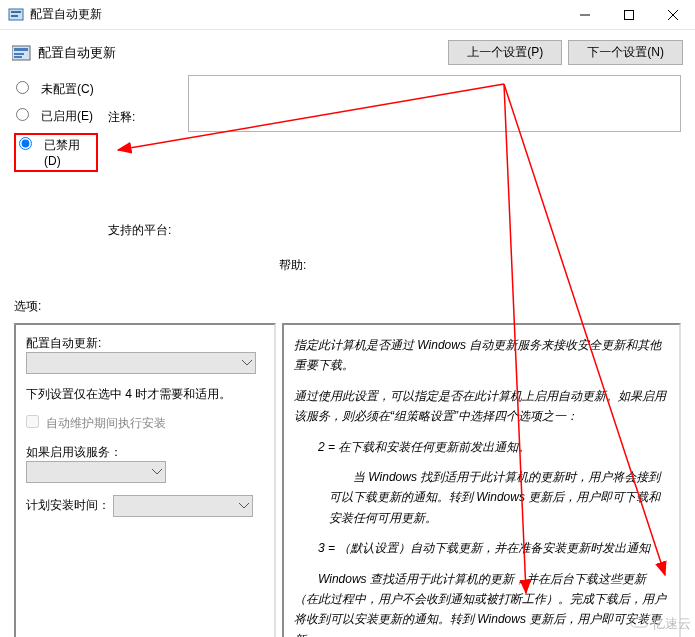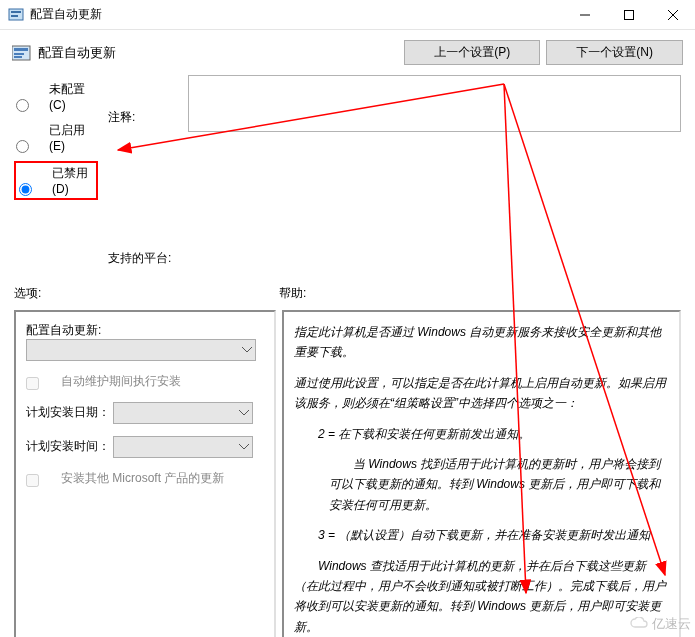--- a/index.html
+++ b/index.html
@@ -35,29 +35,29 @@
 }
 .header-row .gpicon {
   width: 20px; height: 18px; margin-right: 6px;
   display: inline-flex; align-items: center; justify-content: center;
 }
 .header-title { font-size: 13px; }
 .header-btns { margin-left: auto; display: flex; gap: 6px; }
 .btn {
   border: 1px solid #adadad;
   background: #e1e1e1;
-  padding: 3px 29px;
+  padding: 3px 18px;
   font-size: 12px;
   font-family: inherit;
 }
 
 .content { padding: 0 14px; }
 .radio-row, .flex-row { display: flex; align-items: flex-start; gap: 10px; }
 .radiocol { width: 84px; padding-top: 4px; }
-.radio-option { display: flex; align-items: flex-end; gap: 20px; padding: 2px 2px; margin-bottom: 6px; cursor: pointer; }
+.radio-option { display: flex; align-items: flex-start; gap: 12px; padding: 2px 2px; margin-bottom: 6px; cursor: pointer; }
 .radio-option input { margin: 0; }
 .highlight-box { border: 2px solid #ff0000; padding: 2px 3px; }
 label { font-size: 12px; }
 
 .field-label { width: 70px; padding-top: 4px; margin-top: 30px; }
 .comment-box {
   flex: 1;
   height: 57px;
   border: 1px solid #b3b3b3;
   resize: none;
@@ -70,21 +70,21 @@
   flex: 1;
   height: 40px;
   border: 1px solid #b3b3b3;
   padding: 3px 4px;
   font-size: 12px;
   overflow-y: scroll;
   line-height: 1.4;
 }
 
 .mid-labels { display: flex; padding: 18px 0 8px 0; }
-.mid-labels .left { width: 265px; }
+.mid-labels .left { width: 265px; margin-top: 41px; }
 
 .panes { display: flex; gap: 6px; }
 .pane {
   border: 2px inset #e0e0e0;
   padding: 10px 10px;
   height: 330px;
   overflow: auto;
 }
 .pane-left { width: 262px; }
 .pane-right { flex: 1; line-height: 1.7; font-size: 12px; }
@@ -98,21 +98,21 @@
   background: #e6e6e6;
   display: inline-flex; align-items: center; justify-content: flex-end;
   padding-right: 3px;
   color: #777;
 }
 .sel-sm {
   width: 140px; height: 22px;
   border: 1px solid #adadad; background: #e6e6e6;
   display: inline-flex; align-items: center; justify-content: flex-end; padding-right: 3px;
 }
-.chk { display: flex; gap: 22px; align-items: flex-end; margin-bottom: 12px; }
+.chk { display: flex; gap: 7px; align-items: flex-start; margin-bottom: 12px; }
 .chk input { margin: 0; }
 .faded { color: #888; }
 
 .footer { display: flex; justify-content: center; gap: 28px; padding: 10px 16px 4px 0; align-items: center; }
 .btn-ok { border: 3px solid #ff0000; background: #e1e1e1; padding: 4px 22px; font-family: inherit; }
 .btn-cancel { padding: 4px 18px; font-family: Liberation Serif, serif; background: #e1e1e1; border: 1px solid #adadad; }
 
 
 .overlay { position: absolute; inset: 0; pointer-events: none; }
 
@@ -206,43 +206,40 @@
   <div class="panes">
     <div class="pane pane-left">
       <div class="form-row">
         <div>配置自动更新:</div>
         <div class="sel">
           <svg width="10" height="6">
               <path d="M0 0 L5 5 L10 0" fill="none" stroke="#555"></path>
             </svg>
         </div>
       </div>
+      <div class="form-row">下列设置仅在选中 4 时才需要和适用。</div>
       <div class="chk faded">
         <input type="checkbox" disabled="" style="">
         <label>自动维护期间执行安装</label>
       </div>
       <div class="form-row">
-        <span>计划安装日期：</span>
+        <span>如果启用该服务：</span>
         <span class="sel-sm">
           <svg width="10" height="6">
               <path d="M0 0 L5 5 L10 0" fill="none" stroke="#555"></path>
             </svg>
         </span>
       </div>
       <div class="form-row">
         <span>计划安装时间：</span>
         <span class="sel-sm">
           <svg width="10" height="6">
               <path d="M0 0 L5 5 L10 0" fill="none" stroke="#555"></path>
             </svg>
         </span>
-      </div>
-      <div class="chk faded">
-        <input type="checkbox" disabled="" style="">
-        <label>安装其他 Microsoft 产品的更新</label>
       </div>
     </div>
 
     <div class="pane pane-right">
       <p>指定此计算机是否通过 Windows 自动更新服务来接收安全更新和其他重要下载。</p>
       <p>通过使用此设置，可以指定是否在此计算机上启用自动更新。如果启用该服务，则必须在“组策略设置”中选择四个选项之一：</p>
       <p style="text-indent:2em;">2 = 在下载和安装任何更新前发出通知。</p>
       <p style="text-indent:2em;margin-left:35px;">当 Windows 找到适用于此计算机的更新时，用户将会接到可以下载更新的通知。转到 Windows 更新后，用户即可下载和安装任何可用更新。</p>
       <p style="text-indent:2em;">3 = （默认设置）自动下载更新，并在准备安装更新时发出通知</p>
       <p style="text-indent:2em;">Windows 查找适用于此计算机的更新，并在后台下载这些更新（在此过程中，用户不会收到通知或被打断工作）。完成下载后，用户将收到可以安装更新的通知。转到 Windows 更新后，用户即可安装更新。</p>

